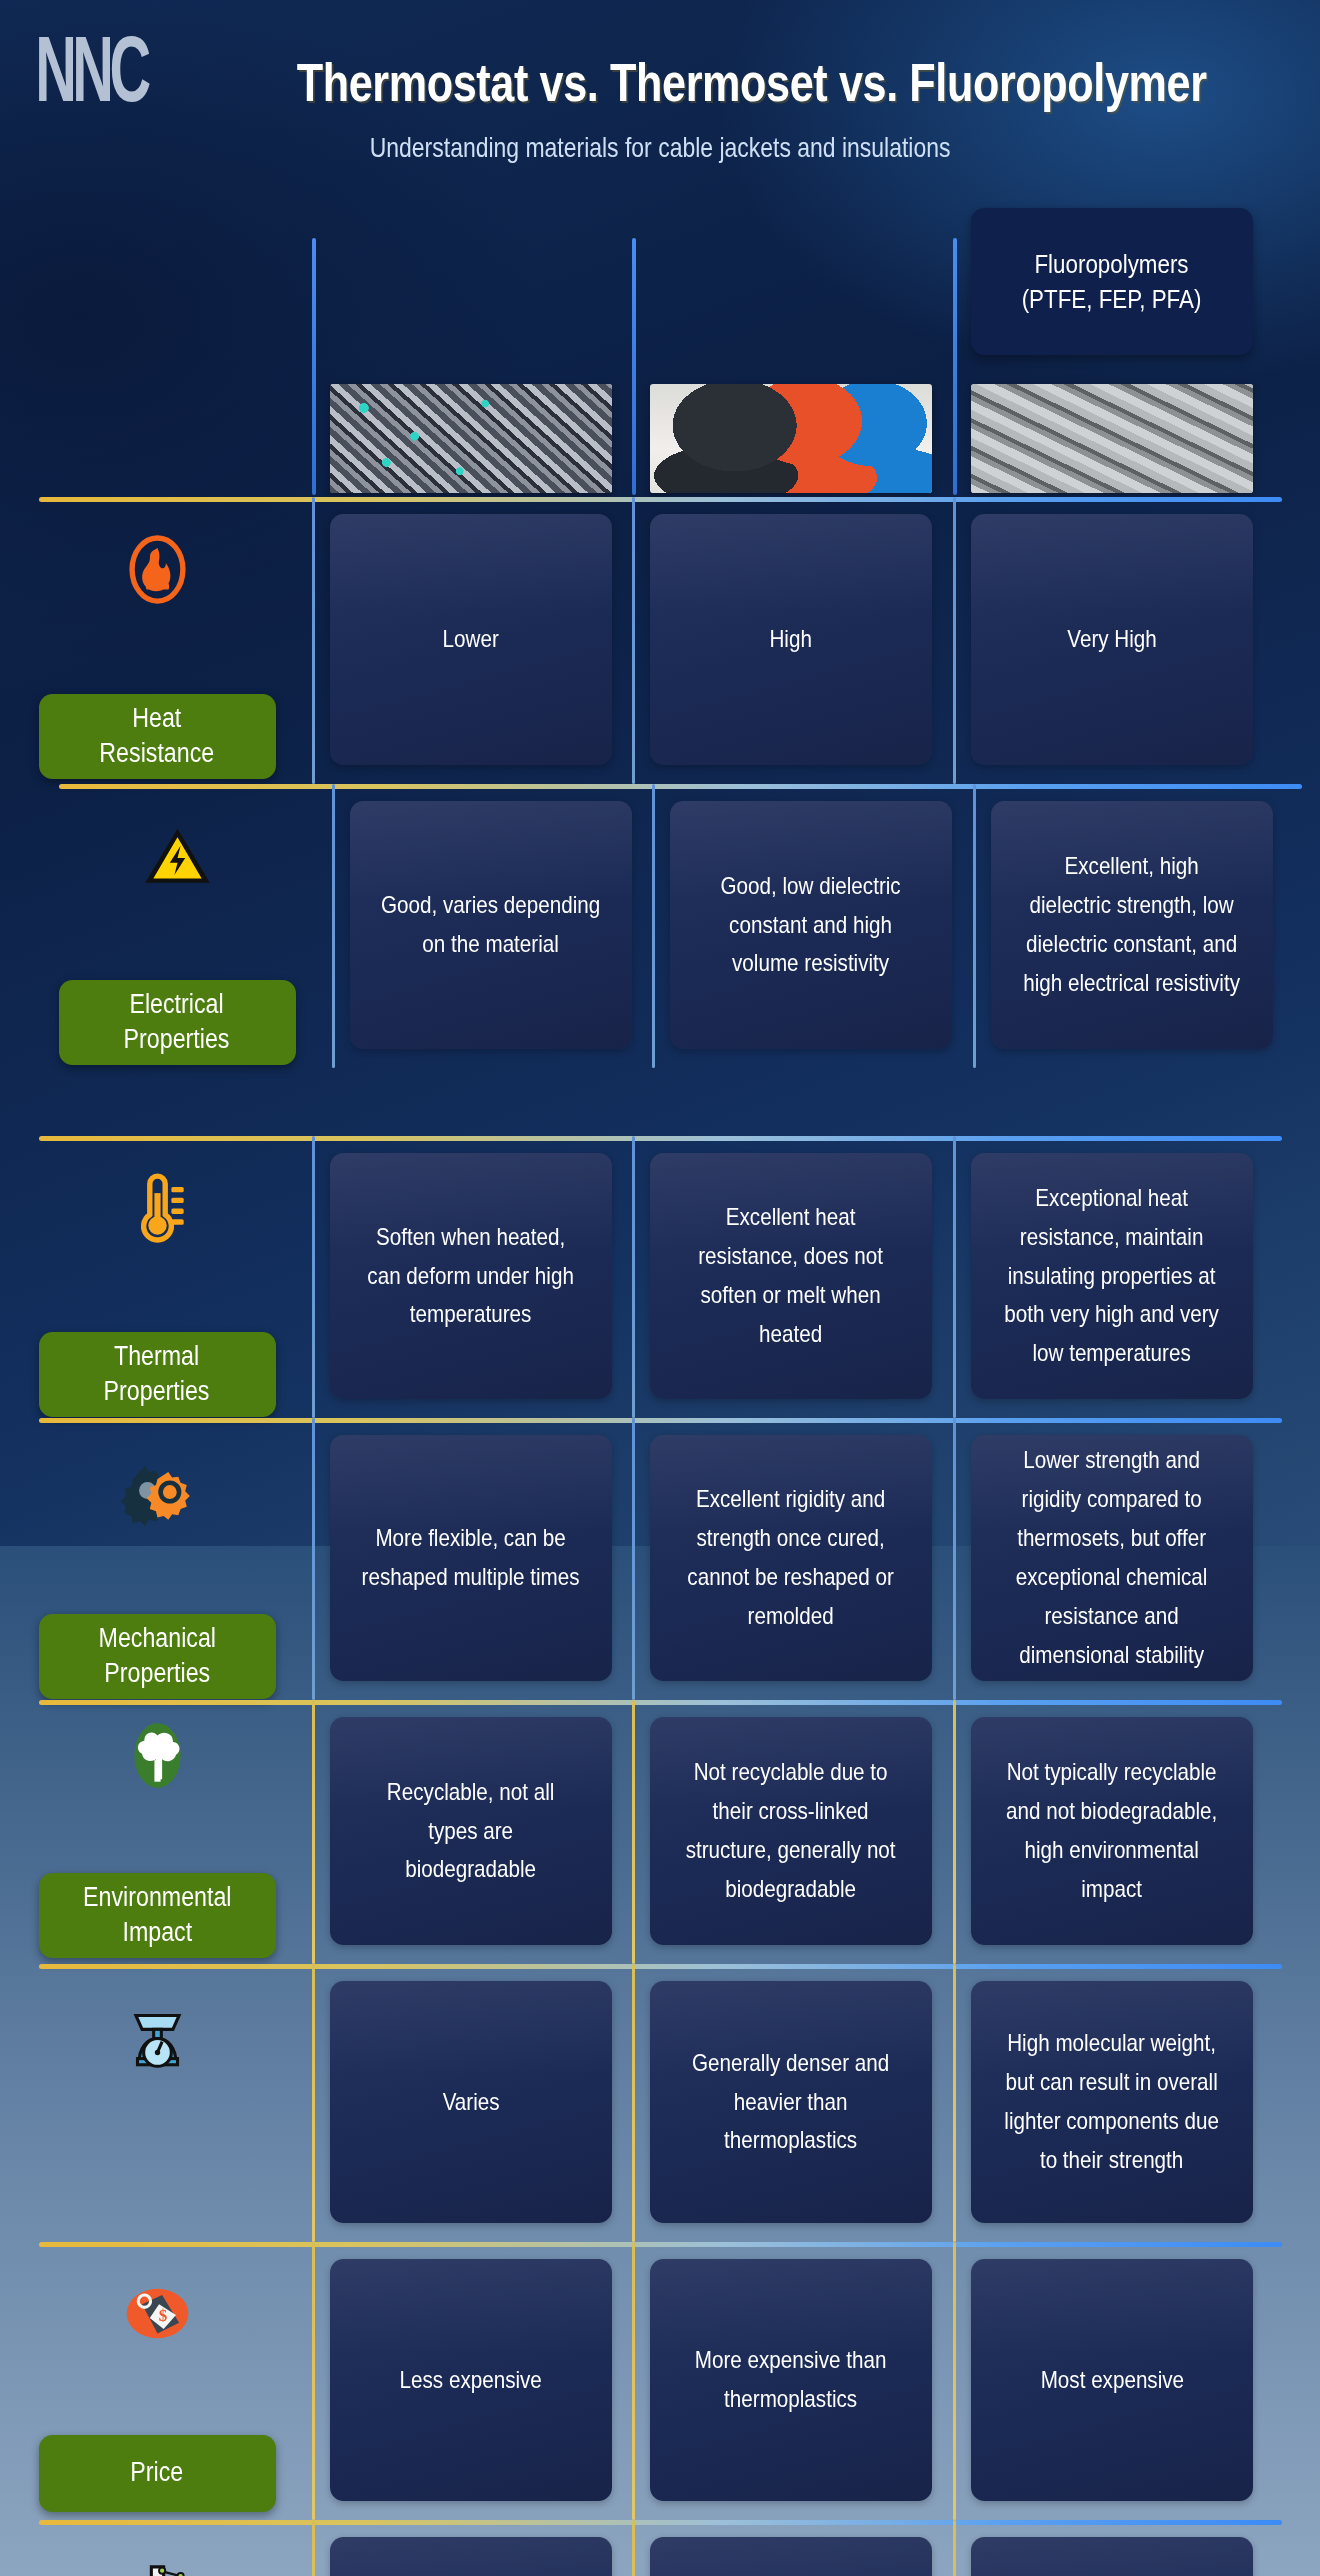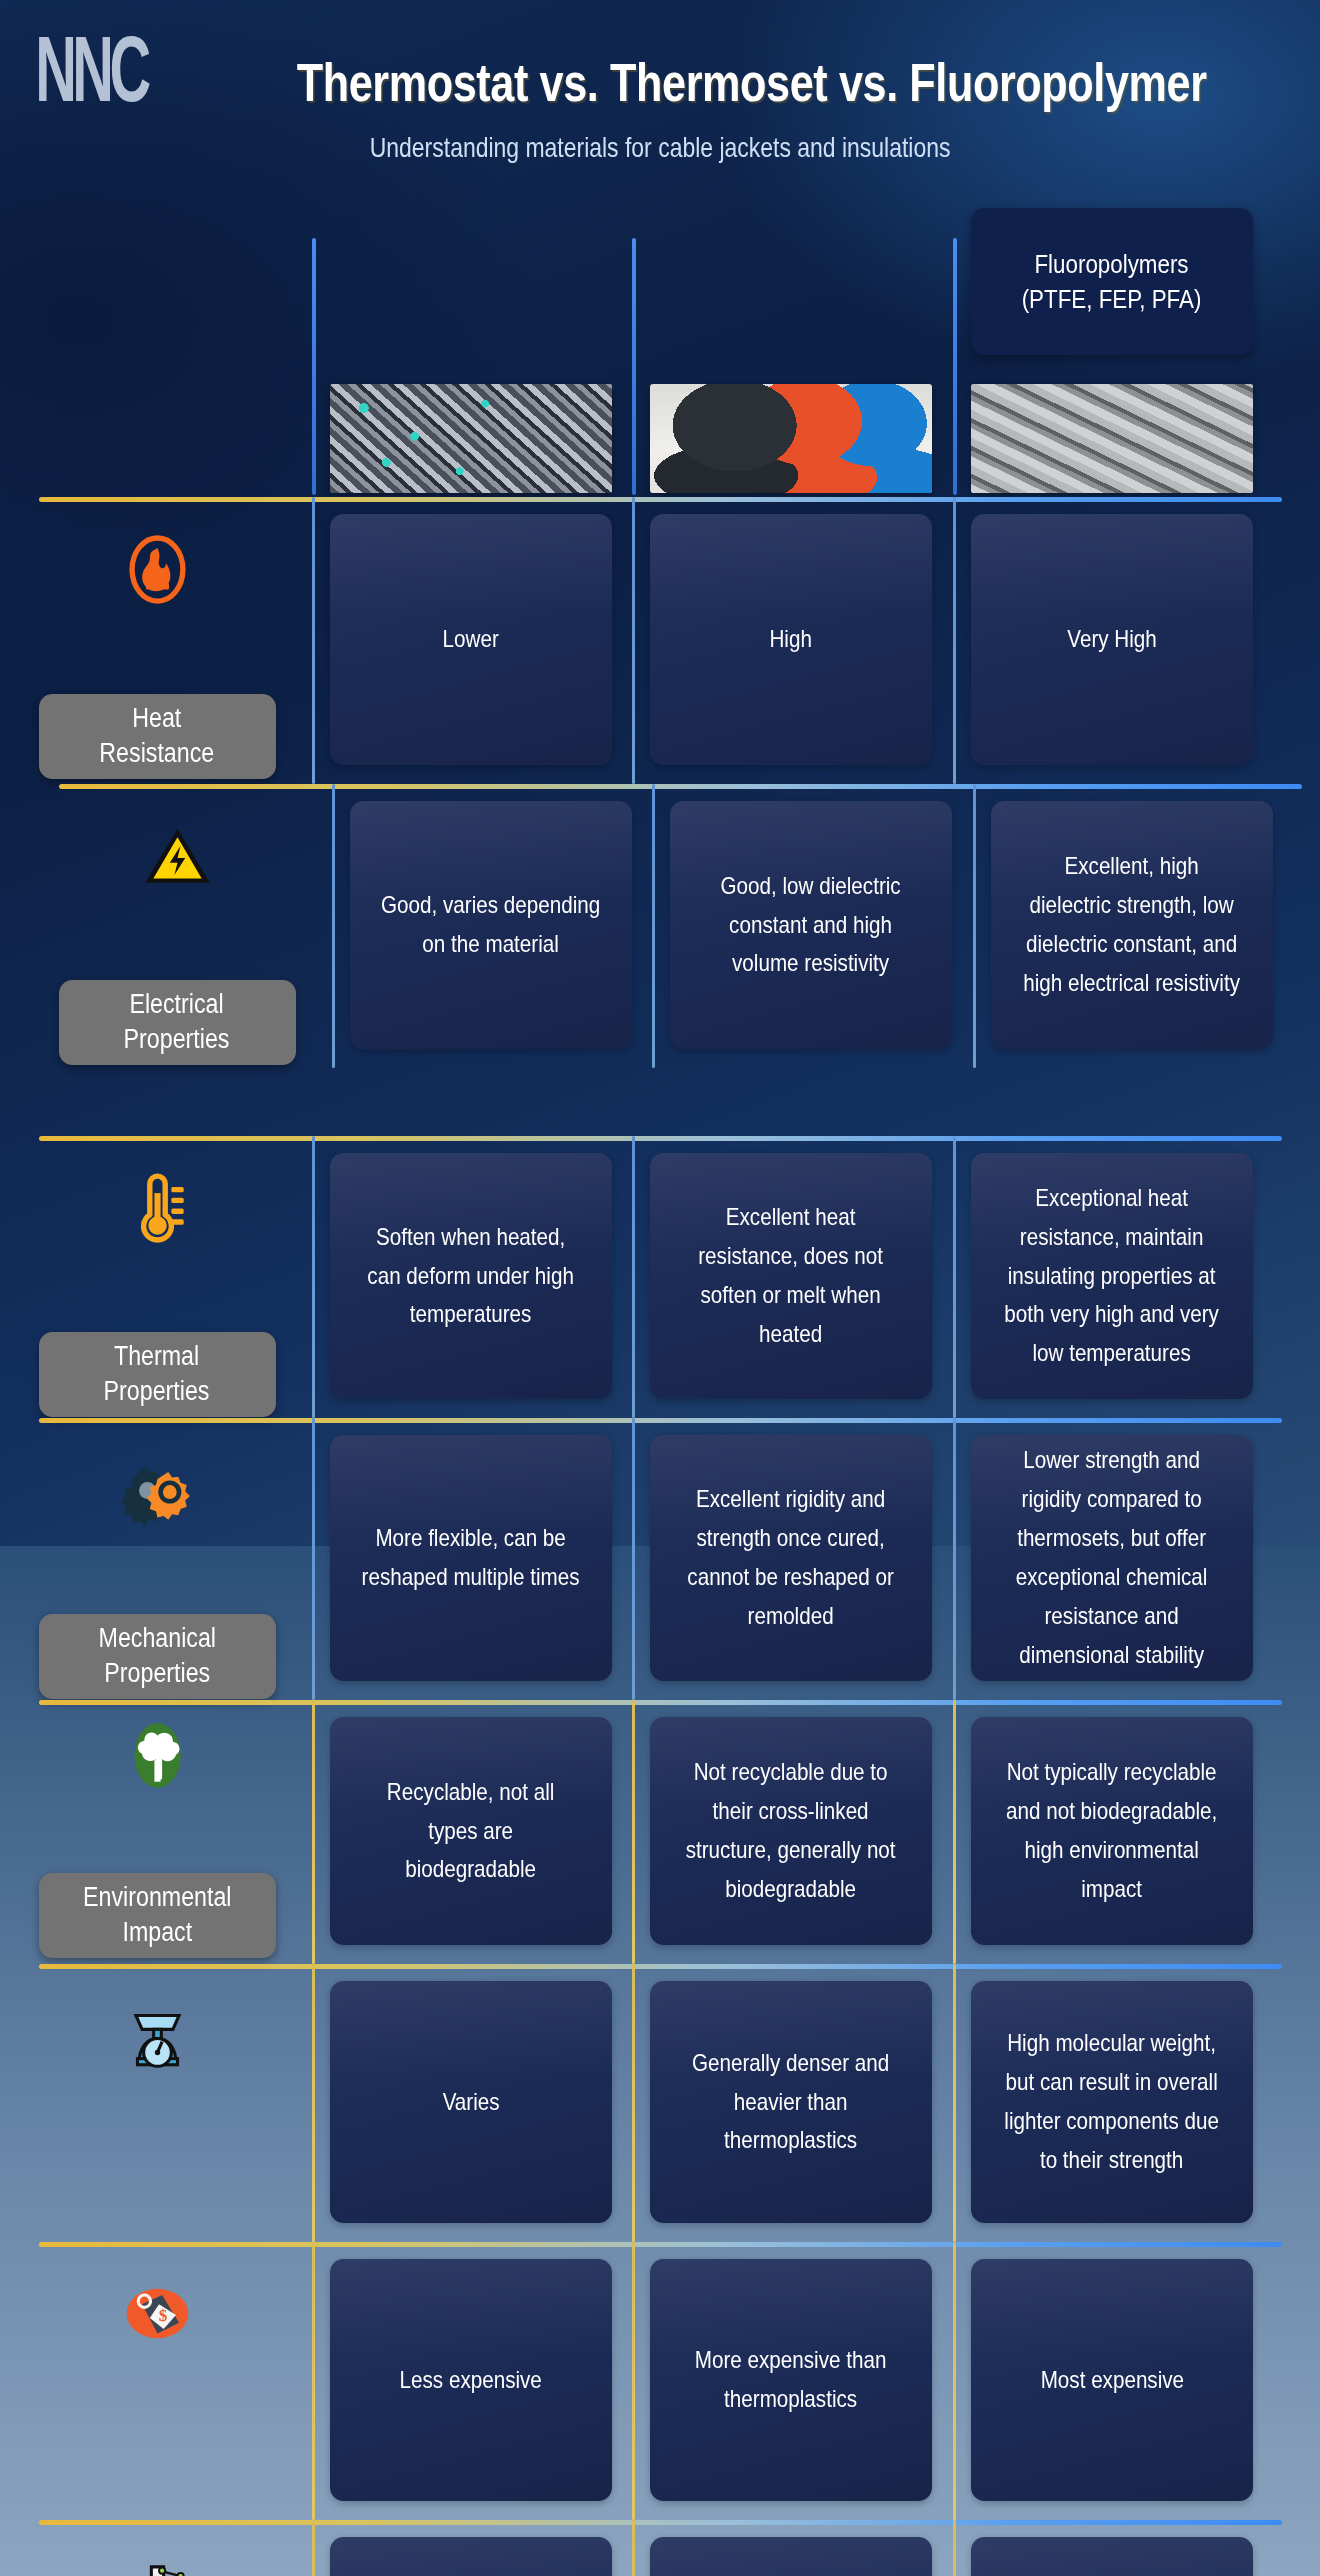--- a/index.html
+++ b/index.html
@@ -92,21 +92,21 @@
     display:flex;align-items:center;justify-content:center;text-align:center;
     padding:10.3px 13.4px;
     box-shadow:0 2.1px 7.2px rgba(0,0,0,.22);
   }
   .cell span{display:inline-block;font-size:24px;color:#fff;line-height:1.62;transform:scaleX(.86);}
 
   .rowlabel-wrap{position:absolute;left:0;width:314px;display:flex;flex-direction:column;align-items:center;}
   .rowicon{width:77px;height:77px;display:flex;align-items:center;justify-content:center;}
   .rowicon svg{width:77px;height:77px;display:block;}
   .chip{
-    margin-top:13.4px;width:237px;min-height:77px;background:#737373;border-radius:13.4px;
+    margin-top:13.4px;width:237px;min-height:77px;background:#4d7c0f;border-radius:13.4px;
     display:flex;align-items:center;justify-content:center;text-align:center;
     box-shadow:0 3.1px 8.2px rgba(0,0,0,.35);padding:7.2px 9.3px;
   }
   .chip span{display:inline-block;font-size:27px;color:#fff;line-height:1.32;transform:scaleX(.86);}
 
   
   .img-pellets{width:100%;height:100%;
      background:
        radial-gradient(circle at 12% 22%, #2fd4c4 0 4.6px, transparent 5.2px),
        radial-gradient(circle at 30% 48%, #2fd4c4 0 4.1px, transparent 4.6px),
@@ -342,20 +342,23 @@
       <div class="rowlabel-wrap" style="top: 33px;">
         <div class="rowicon">
           <svg viewBox="0 0 100 100">
             <ellipse cx="50" cy="50" rx="40" ry="32" fill="#f05a2b"></ellipse>
             <path d="M30 38 L56 26 L78 62 L50 76 Z" fill="#3b4653"></path>
             <path d="M52 38 L74 52 L58 70 L40 56 Z" fill="#f6f6f4"></path>
             <circle cx="33" cy="34" r="8" fill="none" stroke="#f6f6f4" stroke-width="4"></circle>
             <text x="57" y="60" font-size="22" font-family="Liberation Serif, serif" font-weight="bold" fill="#f05a2b" text-anchor="middle">$</text>
           </svg>
         </div>
+        <div class="chip" style="margin-top: 83px;">
+          <span>Price</span>
+        </div>
       </div>
       <div class="cell" style="left: 330px; top: 17.5px; height: 242px;">
         <span>Less expensive</span>
       </div>
       <div class="cell" style="left: 650px; top: 17.5px; height: 242px;">
         <span>More expensive than thermoplastics</span>
       </div>
       <div class="cell" style="left: 971px; top: 17.5px; height: 242px;">
         <span>Most expensive</span>
       </div>

